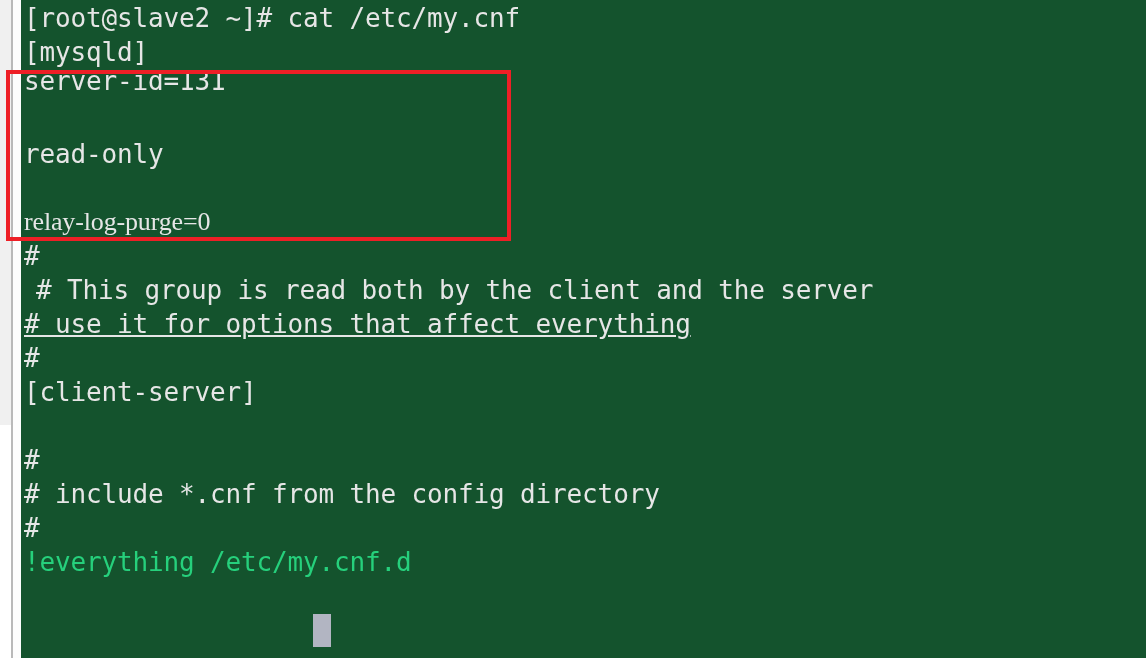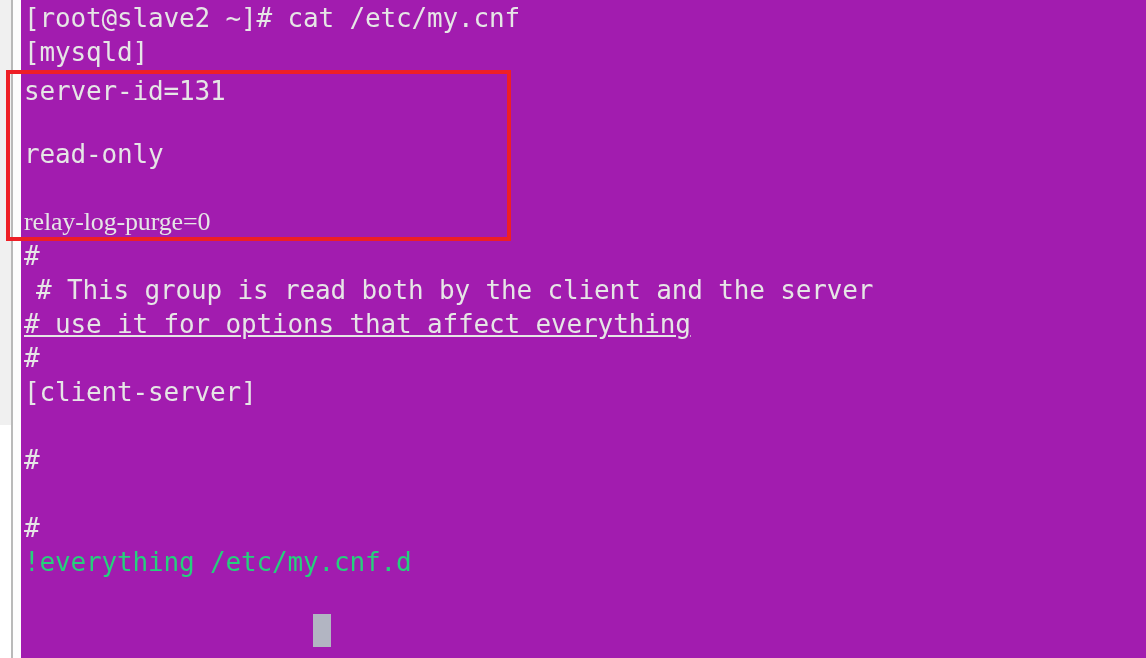--- a/index.html
+++ b/index.html
@@ -41,21 +41,21 @@
     left: 0; top: 425px;
     width: 11px; height: 233px;
     background: #ffffff;
   }
 
   
   #terminal {
     position: absolute;
     left: 21px; top: 0;
     width: 1125px; height: 658px;
-    background: #a21caf;
+    background: #14532d;
   }
   .term-line {
     position: absolute;
     left: 3px;
     height: 34px;
     line-height: 34px;
     white-space: pre;
     font-size: 26px;
     letter-spacing: -0.15px;
     color: #e6e6e6;
@@ -88,30 +88,31 @@
   <div id="left-gutter-outer"></div>
   <div id="gutter-notch"></div>
   <div id="left-gutter-divider"></div>
   <div id="left-gutter-inner"></div>
 
   <div id="terminal">
 
     <div id="cursor-block" style="left: 292px; top: 614px; display: block;"></div>
   <div class="term-line" style="top: 1px;">[root@slave2 ~]# cat /etc/my.cnf</div>
       <div class="term-line" style="top: 35px;">[mysqld]</div>
-      <div class="term-line" style="top: 74px;">server-id=131</div>
+      <div class="term-line" style="top: 64px;">server-id=131</div>
       <div class="term-line" style="top: 137px;">read-only</div>
       <div class="term-line" style="top: 205px; font-family: Liberation Serif, serif;">relay-log-purge=0</div>
       <div class="term-line" style="top: 239px;">#</div>
       <div class="term-line" style="top: 273px; margin-left: 12px;"># This group is read both by the client and the server</div>
       <div class="term-line" style="top: 307px; text-decoration: underline;"># use it for options that affect everything</div>
       <div class="term-line" style="top: 341px;">#</div>
       <div class="term-line" style="top: 375px;">[client-server]</div>
       <div class="term-line" style="top: 409px;"></div>
       <div class="term-line" style="top: 443px;">#</div>
+      <div class="term-line" style="top: 477px;"># include *.cnf from the config directory</div>
       <div class="term-line" style="top: 511px;">#</div>
       <div class="term-line green" style="top: 545px;">!everything /etc/my.cnf.d</div>
       <div class="term-line" style="top: 579px;"></div>
     </div>
 
   <div id="annotation-box" style="left: 6px; top: 70px; width: 505px; height: 171px; border-color: rgb(238, 31, 38);"></div>
 
 </div>
 
 </body></html>

